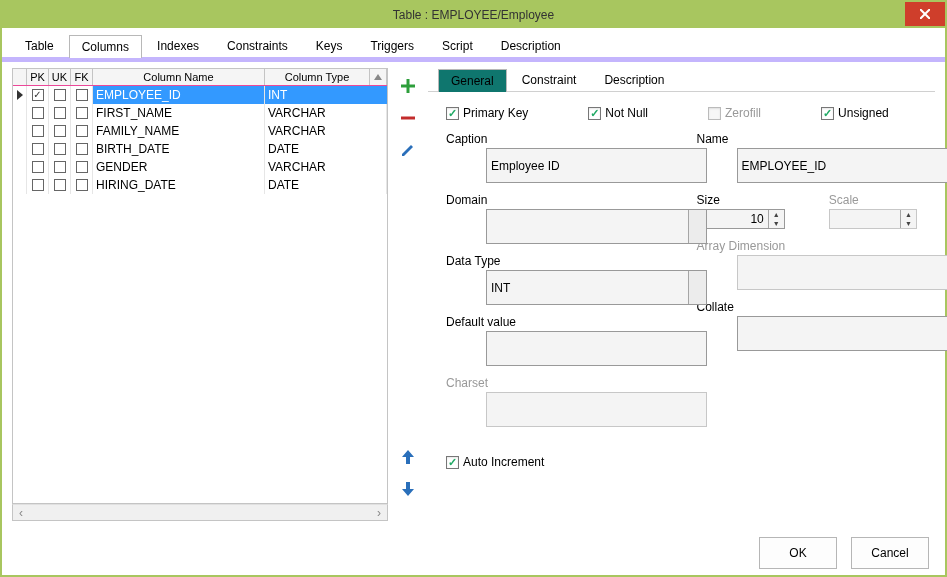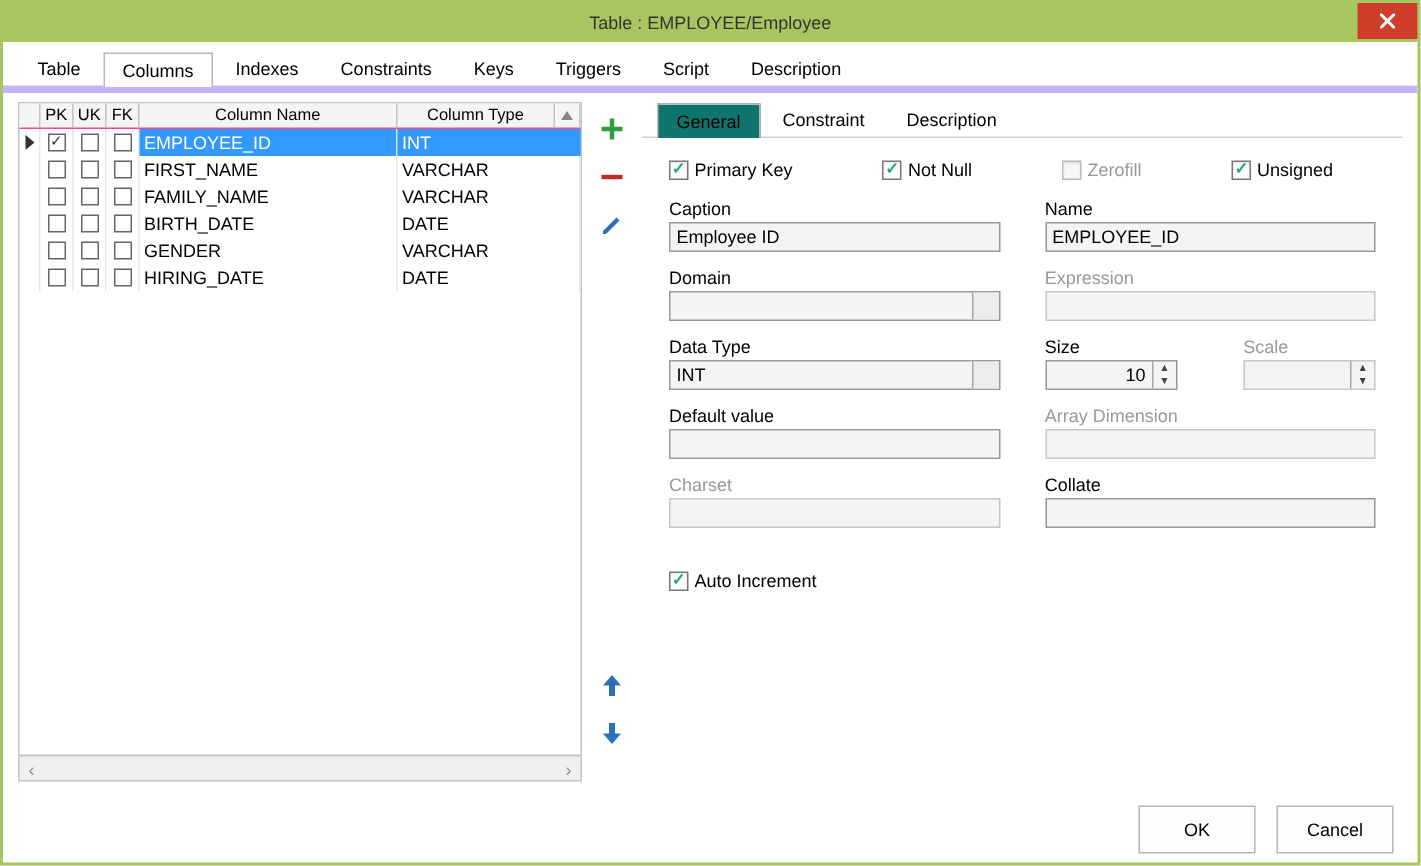--- a/index.html
+++ b/index.html
@@ -49,21 +49,21 @@
     .ck-wrap { display:flex; align-items:center; gap:4px;}
     .ck-wrap.disabled { color:#999; }
     .ck-box { width:13px; height:13px; border:1px solid #777; display:inline-flex; align-items:center; justify-content:center; box-shadow: inset 0 1px 2px rgba(0,0,0,0.1);}
     .ck-box.checked::after{ content:"✓"; color:#2a6; font-size:11px; font-weight:bold; line-height:11px;}
     .ck-box.disabled{ border-color:#bbb; background:#f7f7f7;}
     .form-cols { display:flex; gap: 30px;}
     .form-col { flex:1; }
     .fld { margin-bottom: 10px;}
     .fld-label { display:block; margin-bottom:2px;}
     .fld-label.disabled { color:#999;}
-    .fld-input { width:100%; height:20px; border:1px solid #999; background:#f4f4f4; padding: 0 4px; display:flex; align-items:center;}
+    .fld-input { width:100%; height:35px; border:1px solid #999; background:#f4f4f4; padding: 0 4px; display:flex; align-items:center;margin-left:40px;}
     .fld-input.disabled{ border-color:#c7c7c7; color:#999;}
     .fld-input.with-btn { position:relative; padding-right:20px;}
     .mini-btn { position:absolute; right:0; top:0; width:18px; height:100%; border-left:1px solid #a5a5a5; background:#ececec; display:flex; align-items:center; justify-content:center;}
     .size-row { display:flex; gap: 44px;}
     .size-item { flex:1;}
     .spin { width:100%; height:20px; border:1px solid #999; background:#f4f4f4; display:flex; align-items:center;}
     .spin-val { flex:1; text-align:right; padding-right:4px;}
     .spin-btns { width:16px; height:100%; display:flex; flex-direction:column; border-left:1px solid #a5a5a5;}
     .spin-btns div{ flex:1; font-size:7px; text-align:center; line-height:9px; color:#444;}
     .spin.disabled{ border-color:#c7c7c7;}
@@ -302,26 +302,20 @@
             </div>
           </div>
           <div class="form-col">
             <div class="fld">
               <span class="fld-label">Name</span>
               <div class="fld-input">
                   <span>EMPLOYEE_ID</span>
                 </div>
             </div>
             <div class="fld">
-              <span class="fld-label disabled">Expression</span>
-              <div class="fld-input disabled">
-                  <span></span>
-                </div>
-            </div>
-            <div class="fld">
               <div class="size-row">
                 <div class="size-item">
                   <span class="fld-label">Size</span>
                   <div class="spin">
                     <span class="spin-val">10</span>
                     <div class="spin-btns">
                         <div>▲</div>
                         <div>▼</div>
                       </div>
                   </div>

